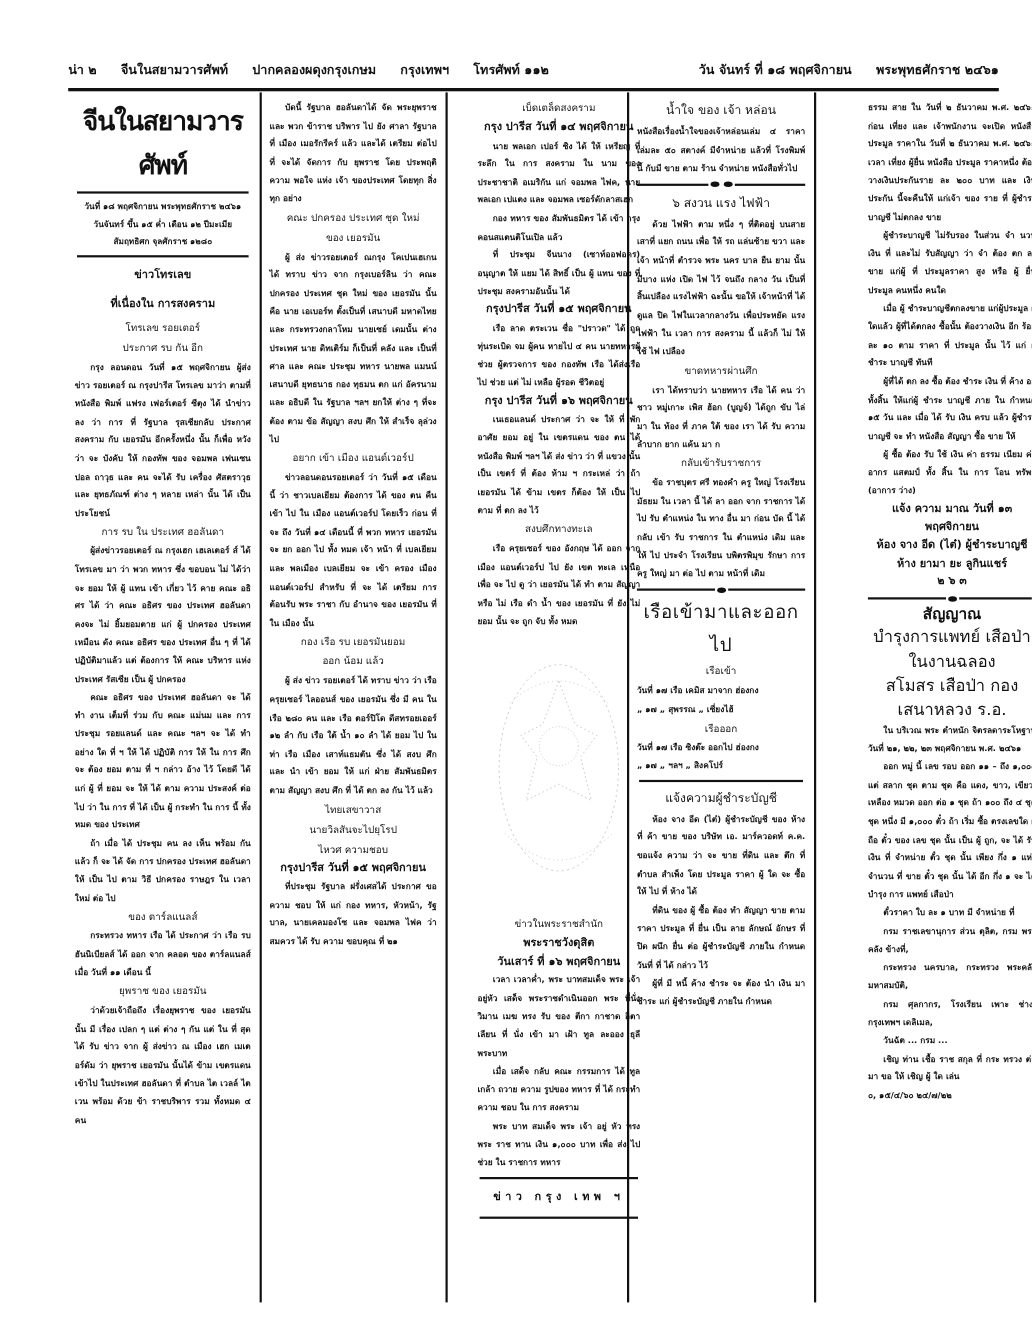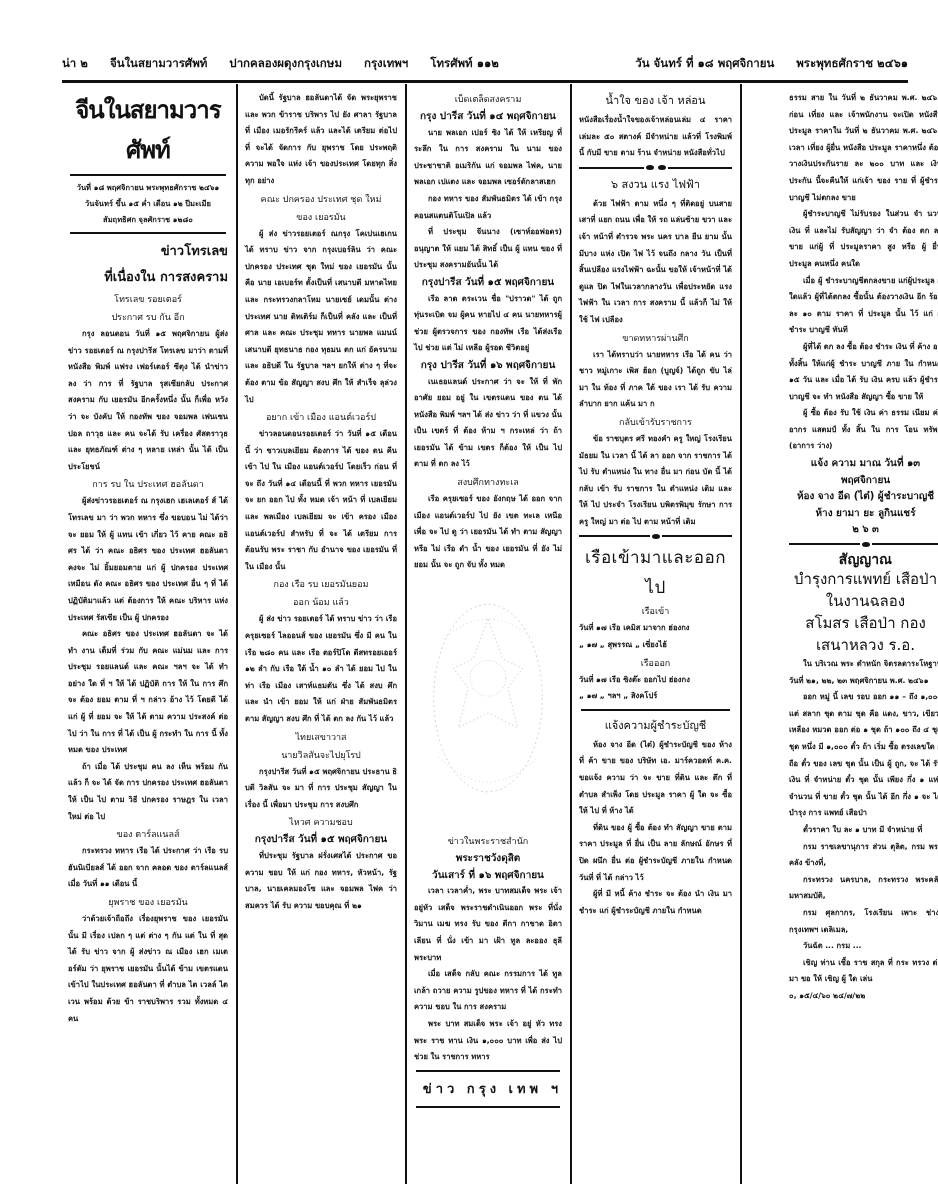--- a/index.html
+++ b/index.html
@@ -10,21 +10,21 @@
   .header span { margin-right: 22px; }
   .header .gap { flex: 1; }
   .rule { position: absolute; left: 0; height: 3px; background: #111; }
   .cols { position: absolute; left: 0; top: 34px; width: 846px; height: 1100px; }
   .col { position: absolute; top: 0; height: 1100px; overflow: hidden; padding: 6px 6px 0 6px; font-size: 7.6px; line-height: 16.6px; }
   .col .p { text-align: justify; text-indent: 14px; font-weight: bold; }
   .col .p.noindent { text-indent: 0; }
   .vline { position: absolute; top: 0; width: 2px; height: 1100px; background: #111; }
   .masthead { font-family: "DejaVu Serif", serif; font-weight: bold; font-size: 24px; line-height: 40px; text-align: center; letter-spacing: -1px; }
   .mast-sub { font-size: 7.5px; line-height: 16px; text-align: center; font-weight: bold; }
-  .hl-big { font-size: 13px; line-height: 26px; text-align: right; font-weight: bold; }
+  .hl-big { font-size: 10px; line-height: 26px; text-align: center; font-weight: bold; }
   .hl-med { font-size: 11px; line-height: 22px; text-align: center; font-weight: normal; }
   .hl-sm { font-size: 9px; line-height: 18px; text-align: center; }
   .hl-sm-b { font-size: 14px; line-height: 18px; text-align: center; font-weight: bold; }
   .dateline { font-size: 10px; line-height: 16.6px; text-align: center; font-weight: bold; }
   .sep { height: 2px; background: #111; margin: 4px 2px; }
   .sep-orn { height: 8px; display: flex; align-items: center; justify-content: center; margin: 2px 0; }
   .sep-orn i { display: block; height: 2px; flex: 1; background: #111; }
   .sep-orn b { display: block; width: 8px; height: 5px; background: #111; border-radius: 50%; margin: 0 2px; }
   .hl-xl { font-size: 17px; line-height: 30px; text-align: center; font-weight: normal; letter-spacing: 0.5px; }
   .figure { position: relative; height: 250px; margin: 4px 0; }
@@ -78,28 +78,27 @@
       <div class="hl-sm">คณะ ปกครอง ประเทศ ชุด ใหม่</div>
       <div class="hl-sm">ของ เยอรมัน</div>
       <div class="p">ผู้ ส่ง ข่าวรอยเตอร์ ณกรุง โคเปนเฮเกน ได้ ทราบ ข่าว จาก กรุงเบอร์ลิน ว่า คณะ ปกครอง ประเทศ ชุด ใหม่ ของ เยอรมัน นั้น คือ นาย เอเบอร์ท ตั้งเป็นที่ เสนาบดี มหาดไทย และ กระทรวงกลาโหม นายเซย์ เดมนั้น ต่าง ประเทศ นาย ดิทเติร์ม ก็เป็นที่ คลัง และ เป็นที่ ศาล และ คณะ ประชุม ทหาร นายพล แมนน์ เสนาบดี ยุทธนาธ กอง ทุธมน ตก แก่ อัครนาม และ อธิบดี ใน รัฐบาล ฯลฯ ยกให้ ต่าง ๆ ที่จะ ต้อง ตาม ข้อ สัญญา สงบ ศึก ให้ สำเร็จ ลุล่วง ไป</div>
       <div class="hl-sm">อยาก เข้า เมือง แอนต์เวอร์ป</div>
       <div class="p">ข่าวลอนดอนรอยเตอร์ ว่า วันที่ ๑๕ เดือนนี้ ว่า ชาวเบลเยียม ต้องการ ได้ ของ ตน คืน เข้า ไป ใน เมือง แอนต์เวอร์ป โดยเร็ว ก่อน ที่ จะ ถึง วันที่ ๑๔ เดือนนี้ ที่ พวก ทหาร เยอรมัน จะ ยก ออก ไป ทั้ง หมด เจ้า หน้า ที่ เบลเยียม และ พลเมือง เบลเยียม จะ เข้า ครอง เมือง แอนต์เวอร์ป สำหรับ ที่ จะ ได้ เตรียม การ ต้อนรับ พระ ราชา กับ อำนาจ ของ เยอรมัน ที่ ใน เมือง นั้น</div>
       <div class="hl-sm">กอง เรือ รบ เยอรมันยอม</div>
       <div class="hl-sm">ออก น้อม แล้ว</div>
       <div class="p">ผู้ ส่ง ข่าว รอยเตอร์ ได้ ทราบ ข่าว ว่า เรือ ครุยเซอร์ ไลออนส์ ของ เยอรมัน ซึ่ง มี คน ใน เรือ ๒๘๐ คน และ เรือ ตอร์ปิโด ดีสทรอยเออร์ ๑๒ ลำ กับ เรือ ใต้ น้ำ ๑๐ ลำ ได้ ยอม ไป ใน ท่า เรือ เมือง เสาท์แธมตัน ซึ่ง ได้ สงบ ศึก และ นำ เข้า ยอม ให้ แก่ ฝ่าย สัมพันธมิตร ตาม สัญญา สงบ ศึก ที่ ได้ ตก ลง กัน ไว้ แล้ว</div>
       <div class="hl-sm">ไทยเสขาวาส</div>
       <div class="hl-sm">นายวิลสันจะไปยุโรป</div>
-      <div class="p">กรุงปารีส วันที่ ๑๕ พฤศจิกายน ประธาน ธิบดี วิลสัน จะ มา ที่ การ ประชุม สัญญา ใน เรื่อง นี้ เพื่อมา ประชุม การ สงบศึก</div>
       <div class="hl-sm">ไหวศ ความชอบ</div>
       <div class="dateline">กรุงปารีส วันที่ ๑๕ พฤศจิกายน</div>
       <div class="p">ที่ประชุม รัฐบาล ฝรั่งเศสได้ ประกาศ ขอ ความ ชอบ ให้ แก่ กอง ทหาร, หัวหน้า, รัฐ บาล, นายเคลมองโซ และ จอมพล ไฟค ว่า สมควร ได้ รับ ความ ขอบคุณ ที่ ๒๑</div>
     </div>
     <div class="vline" style="left:343px;"></div>
 
-    <div class="col" style="left:346px;width:160px;">
+    <div class="col" style="left:366px;width:160px;">
       <div class="hl-sm">เบ็ดเตล็ดสงคราม</div>
       <div class="dateline">กรุง ปารีส วันที่ ๑๔ พฤศจิกายน</div>
       <div class="p">นาย พลเอก เปอร์ ซิง ได้ ให้ เหรียญ ที่ ระลึก ใน การ สงคราม ใน นาม ของ ประชาชาติ อเมริกัน แก่ จอมพล ไฟค, นาย พลเอก เปแตง และ จอมพล เซอร์ดักลาสเฮก</div>
       <div class="p">กอง ทหาร ของ สัมพันธมิตร ได้ เข้า กรุง คอนสแตนติโนเปิล แล้ว</div>
       <div class="p">ที่ ประชุม จีนนาง (เซาท์ออฟอดร) อนุญาต ให้ แยม ได้ สิทธิ์ เป็น ผู้ แทน ของ ที่ ประชุม สงครามอันนั้น ได้</div>
       <div class="dateline">กรุงปารีส วันที่ ๑๕ พฤศจิกายน</div>
       <div class="p">เรือ ลาด ตระเวน ชื่อ "ปราวด" ได้ ถูก ทุ่นระเบิด จม ผู้คน หายไป ๔ คน นายทหารผู้ ช่วย ผู้ตรวจการ ของ กองทัพ เรือ ได้ส่งเรือ ไป ช่วย แต่ ไม่ เหลือ ผู้รอด ชีวิตอยู่</div>
       <div class="dateline">กรุง ปารีส วันที่ ๑๖ พฤศจิกายน</div>
       <div class="p">เนเธอแลนด์ ประกาศ ว่า จะ ให้ ที่ พัก อาศัย ยอม อยู่ ใน เขตรแดน ของ ตน ได้ หนังสือ พิมพ์ ฯลฯ ได้ ส่ง ข่าว ว่า ที่ แขวง นั้น เป็น เขตร์ ที่ ต้อง ห้าม ฯ กระเหล่ ว่า ถ้า เยอรมัน ได้ ข้าม เขตร ก็ต้อง ให้ เป็น ไป ตาม ที่ ตก ลง ไว้</div>
       <div class="hl-sm">สงบศึกทางทะเล</div>

